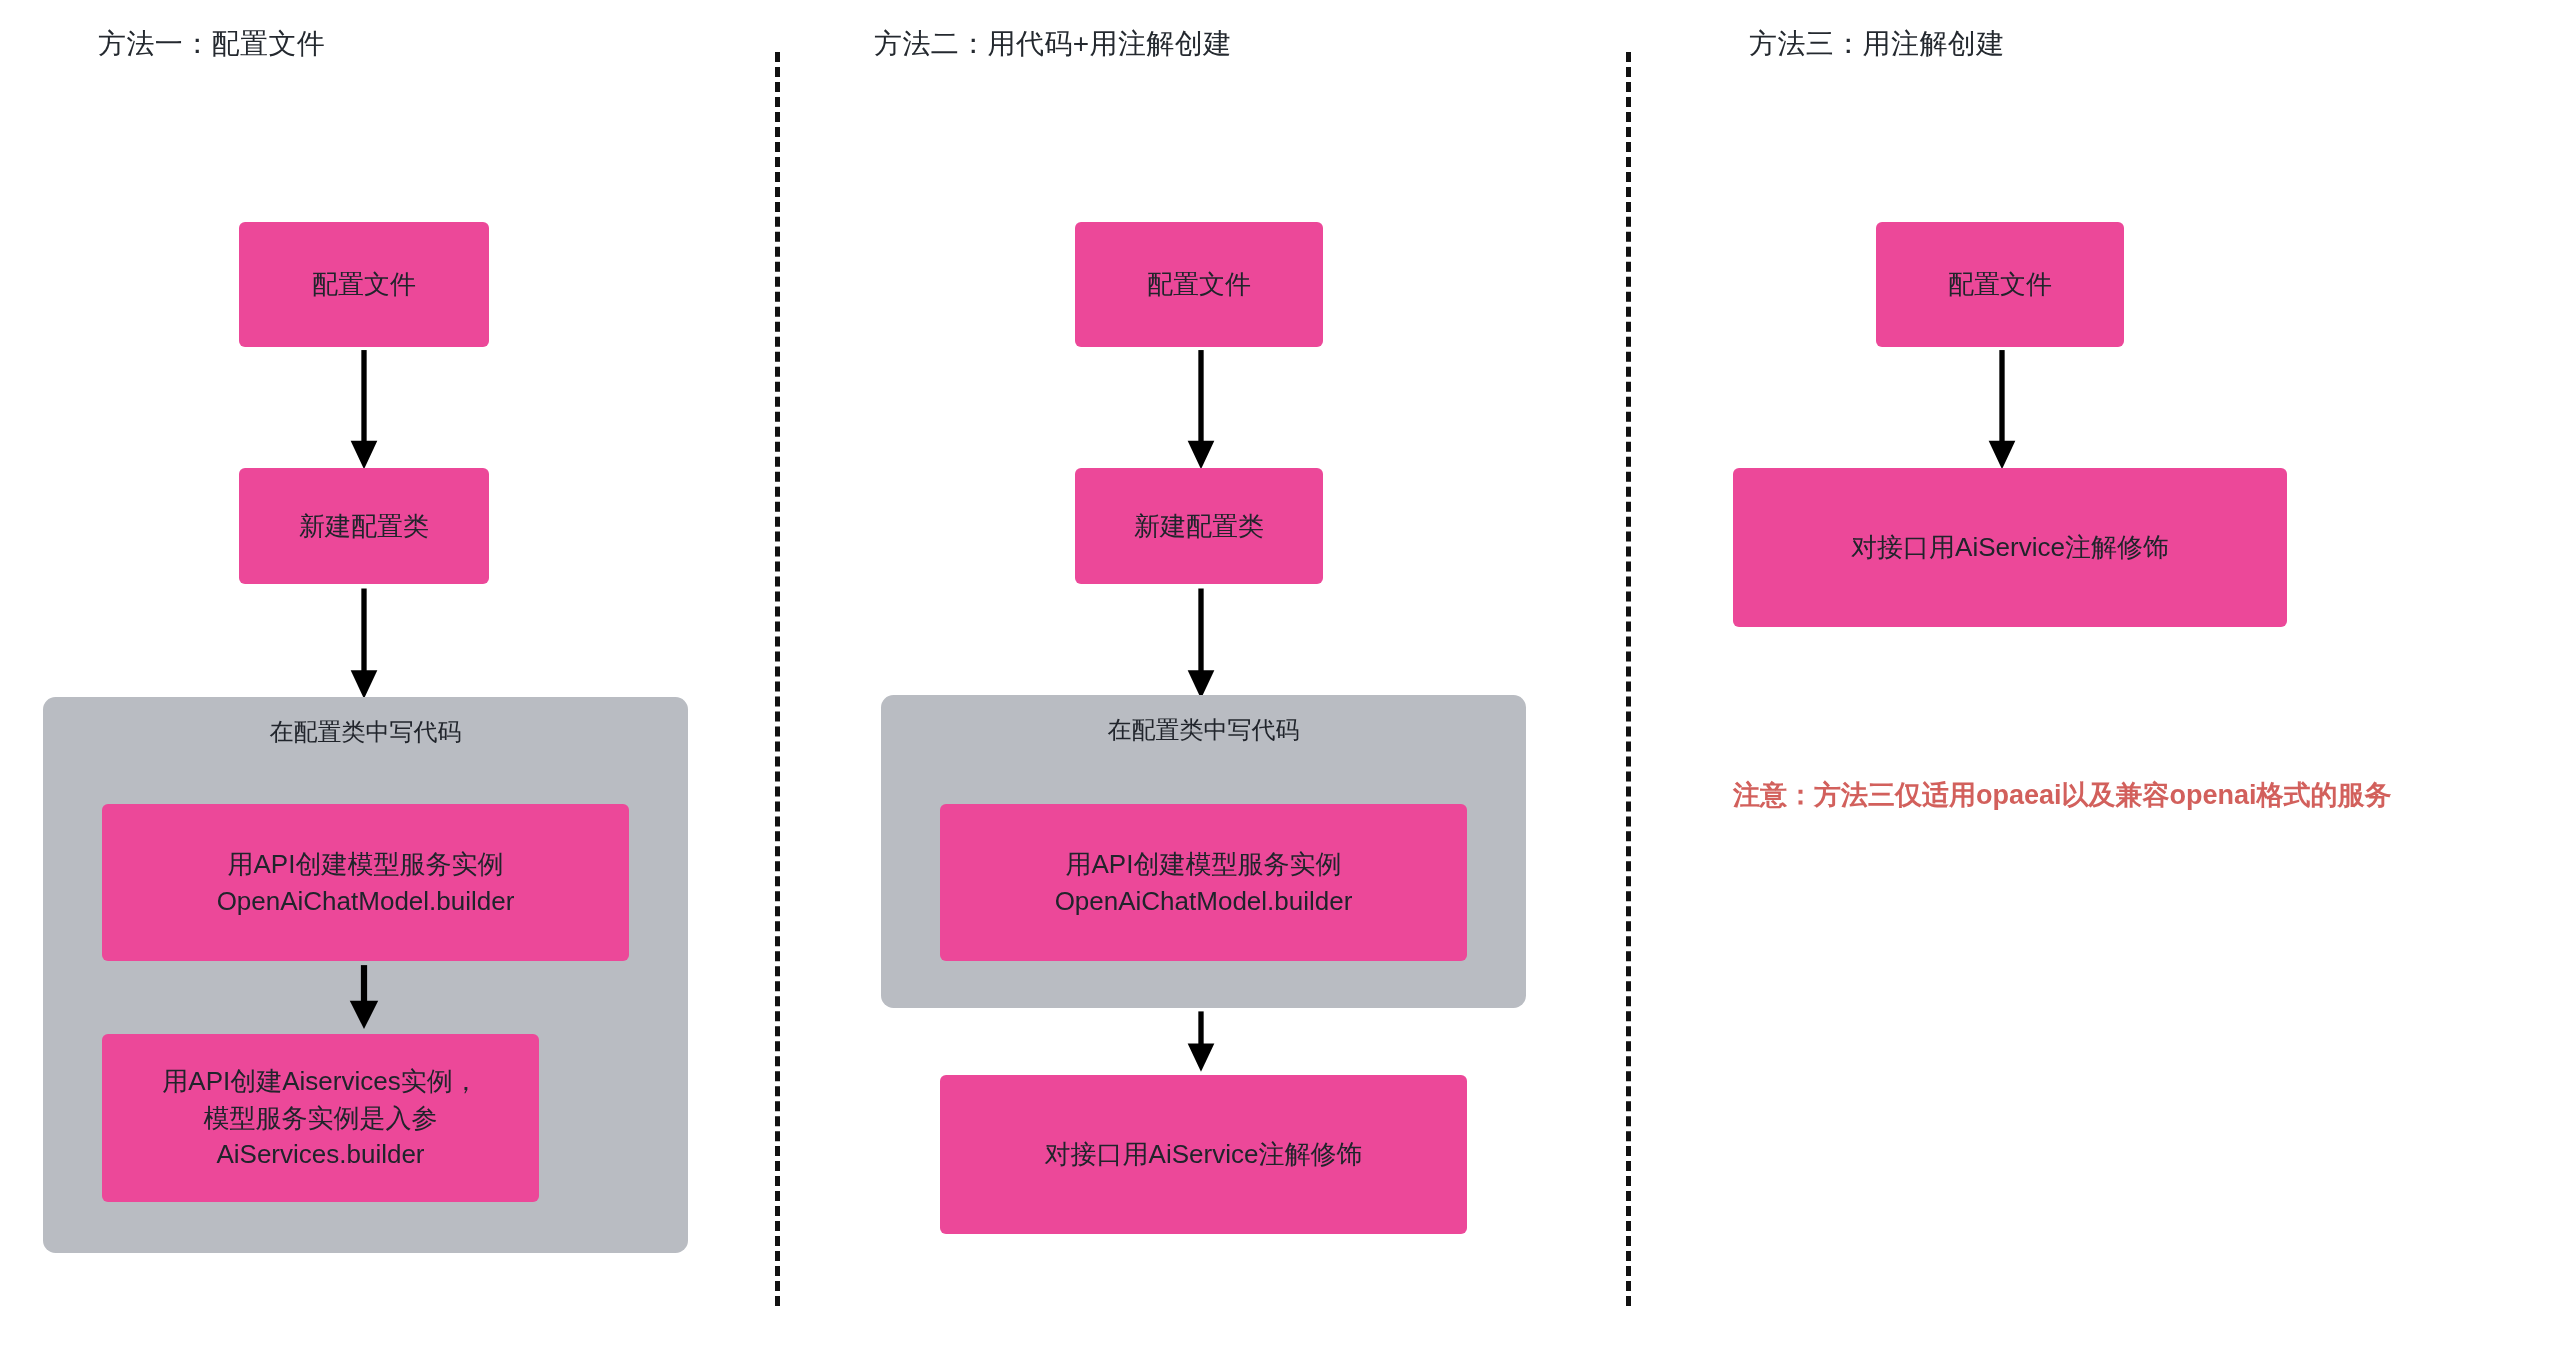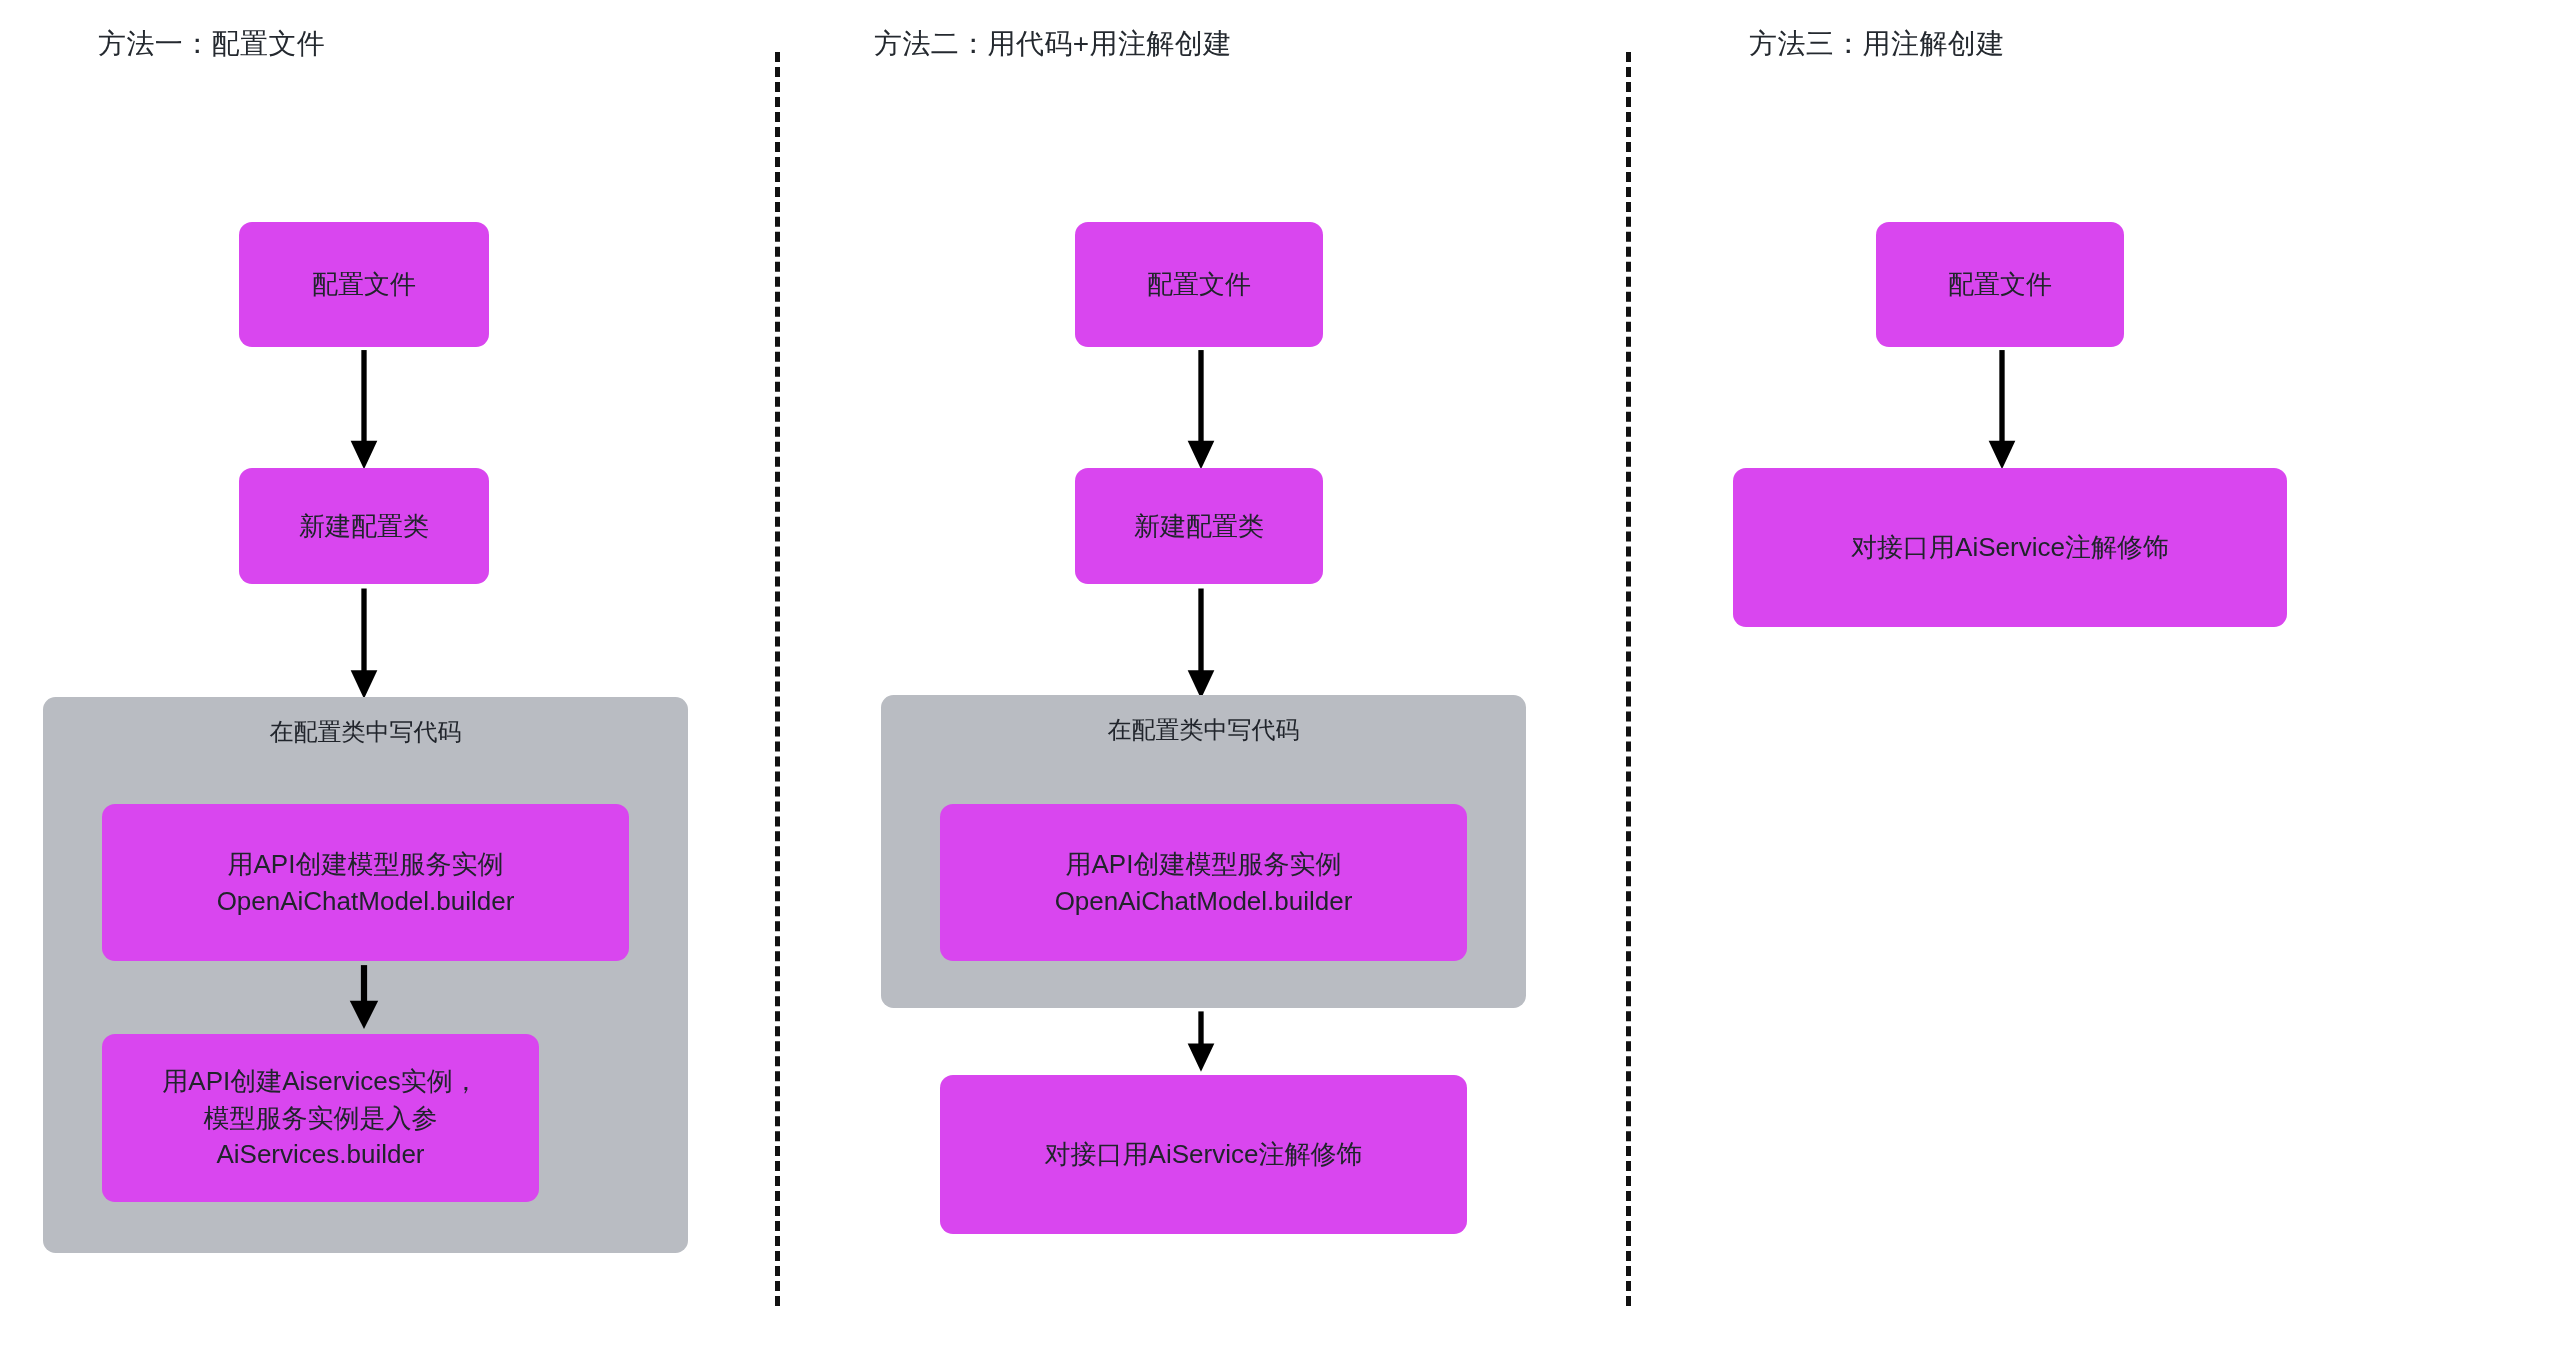--- a/index.html
+++ b/index.html
@@ -52,22 +52,22 @@
     white-space: nowrap;
     letter-spacing: 0.4px;
   }
   #title-1 { left: 98px;  top: 27px; }
   #title-2 { left: 874px;  top: 27px; }
   #title-3 { left: 1749px; top: 27px; }
 
   
   .node {
     position: absolute;
-    background: #d946ef;
-    border-radius: 13px;
+    background: #ec4899;
+    border-radius: 6px;
     display: flex;
     align-items: center;
     justify-content: center;
     text-align: center;
     font-size: 26px;
     line-height: 1.42;
     color: #20242b;
     box-sizing: border-box;
     padding: 5.4px 10.7px;
     white-space: pre-line;
@@ -228,15 +228,16 @@
 
   <div class="arrow" id="c3-arrow-1">
     <svg width="32" height="121" viewBox="0 0 36 136">
       <line x1="18" y1="0" x2="18" y2="112" stroke="#000" stroke-width="6"></line>
       <polygon points="18,134 3,102 33,102" fill="#000"></polygon>
     </svg>
   </div>
 
   <div class="node" id="c3-node-aiserv">对接口用AiService注解修饰</div>
 
+  <div class="note-red" id="c3-note">注意：方法三仅适用opaeai以及兼容openai格式的服务</div>
 
 </div>
 
 
 </body></html>

